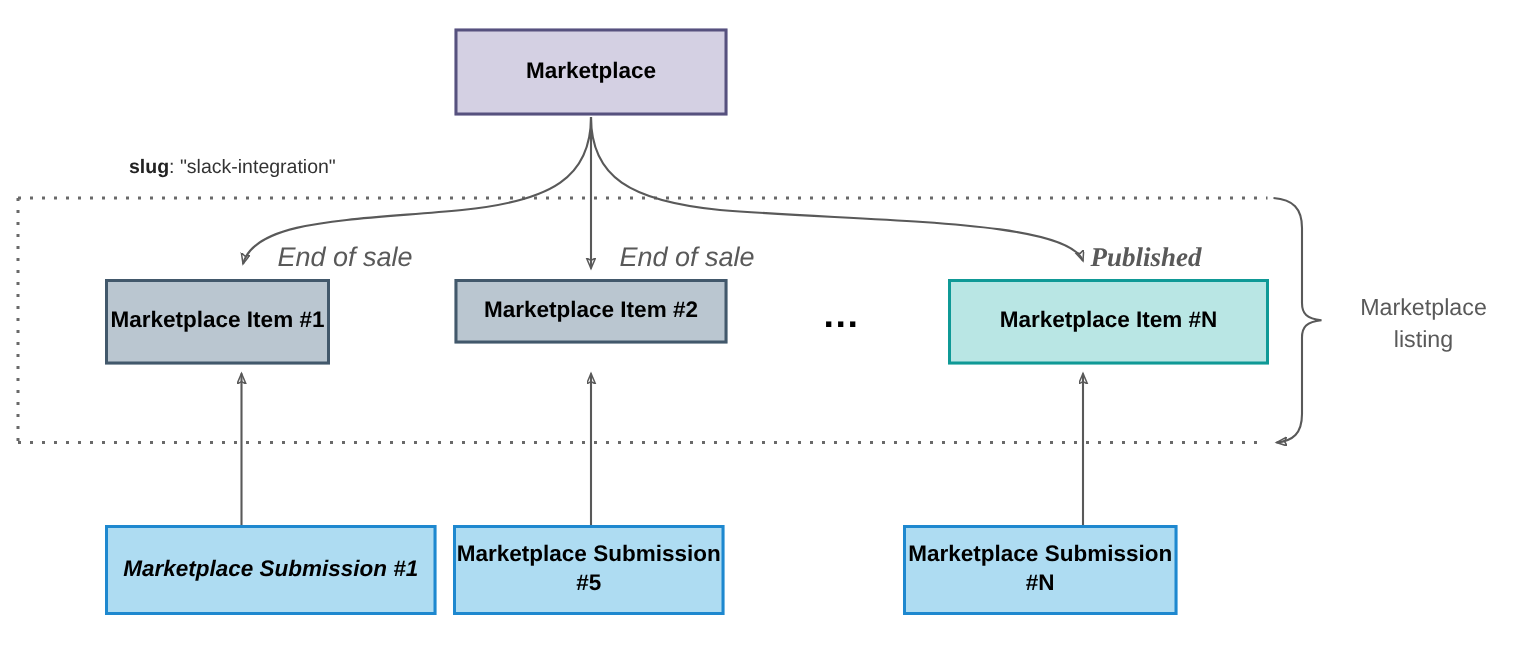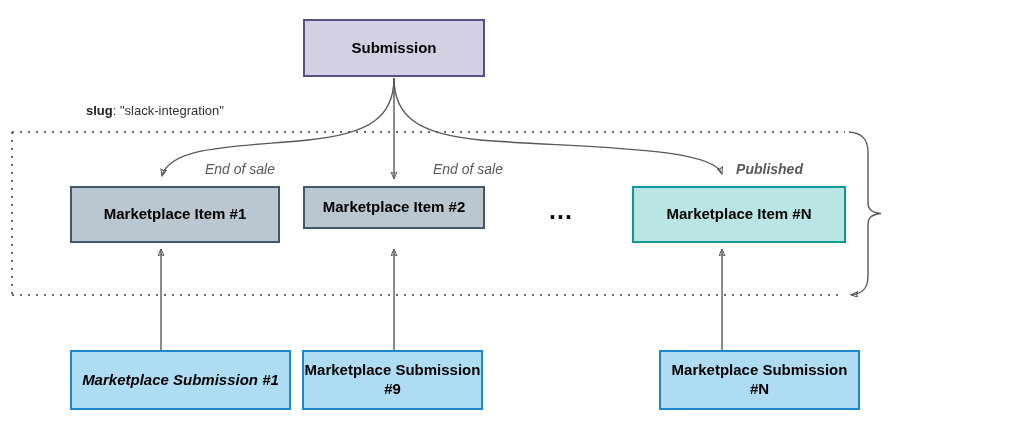--- a/index.html
+++ b/index.html
@@ -15,24 +15,24 @@
   .node{
     position:absolute;display:flex;align-items:center;justify-content:center;
     text-align:center;font-weight:bold;font-size:15px;color:#000;
     box-sizing:border-box;line-height:1.25;
   }
   .node.root{background:var(--c-root_fill,#d4d0e3);border:2px solid var(--c-root_border,#56517e);}
   .node.item{background:var(--c-item_fill,#bac6d0);border:2px solid var(--c-item_border,#42586b);}
   .node.item.published{background:var(--c-item_pub_fill,#b9e6e4);border:2px solid var(--c-item_pub_border,#0f9996);}
   .node.submission{background:var(--c-sub_fill,#aedcf2);border:2px solid var(--c-sub_border,#1e88cf);}
   .status{
-    position:absolute;font-size:14px;font-style:italic;color:var(--c-label,#595959);
-    text-align:center;white-space:nowrap;
+    position:absolute;font-size:18px;font-style:italic;color:var(--c-label,#595959);
+    white-space:nowrap;
   }
-  .status.bold{font-weight:bold;}
+  .status.bold{font-weight:bold;font-family:Liberation Serif, serif;}
   .slug{position:absolute;left:38px;top:103px;font-size:13px;color:#333;}
   .slug b{color:#222;margin-left:48px;}
   .ellipsis{
     position:absolute;left:535px;top:196px;width:52px;text-align:center;
     font-size:25px;font-weight:bold;color:#000;letter-spacing:1px;
   }
   .brace-label{
     position:absolute;left:888px;top:195px;width:122px;text-align:center;
     font-size:15.5px;color:var(--c-label,#595959);line-height:21px;
   }
@@ -60,42 +60,43 @@
     <path class="solid" d="M394,78 C394,118 420,134 480,140 C580,148 712,146 722,174" marker-end="url(#arr)"></path>
 
     <path class="solid" d="M161,350 L161,249" marker-end="url(#arr)"></path>
     <path class="solid" d="M394,350 L394,249" marker-end="url(#arr)"></path>
     <path class="solid" d="M722,350 L722,249" marker-end="url(#arr)"></path>
   </svg>
 
   <div class="slug"><b>slug</b><span>: "slack-integration"</span></div>
 
   <div class="node root" style="left:303px;top:19px;width:182px;height:58px;">
-    <span>Submission</span>
+    <span>Marketplace</span>
   </div>
 
   <div class="status" style="left:185px;top:161px;width:110px;">End of sale</div>
   <div class="status" style="left:413px;top:161px;width:110px;">End of sale</div>
   <div class="status bold" style="left:727px;top:161px;width:85px;">Published</div>
 
-  <div class="node item" style="left:70px;top:186px;width:210px;height:57px;">
+  <div class="node item" style="left:70px;top:186px;width:150px;height:57px;">
     <span>Marketplace Item #1</span>
   </div>
   <div class="node item" style="left:303px;top:186px;width:182px;height:43px;">
     <span>Marketplace Item #2</span>
   </div>
   <div class="ellipsis">...</div>
   <div class="node item published" style="left:632px;top:186px;width:214px;height:57px;">
     <span>Marketplace Item #N</span>
   </div>
 
+  <div class="brace-label">Marketplace listing</div>
 
   <div class="node submission" style="left:70px;top:350px;width:221px;height:60px;font-style:italic;">
     <span>Marketplace Submission #1</span>
   </div>
   <div class="node submission" style="left:302px;top:350px;width:181px;height:60px;">
-    <span>Marketplace Submission #9</span>
+    <span>Marketplace Submission #5</span>
   </div>
-  <div class="node submission" style="left:659px;top:350px;width:201px;height:60px;justify-content:flex-end;">
+  <div class="node submission" style="left:602px;top:350px;width:183px;height:60px;justify-content:flex-end;">
     <span>Marketplace Submission #N</span>
   </div>
 
 </div>
 
 </body></html>

